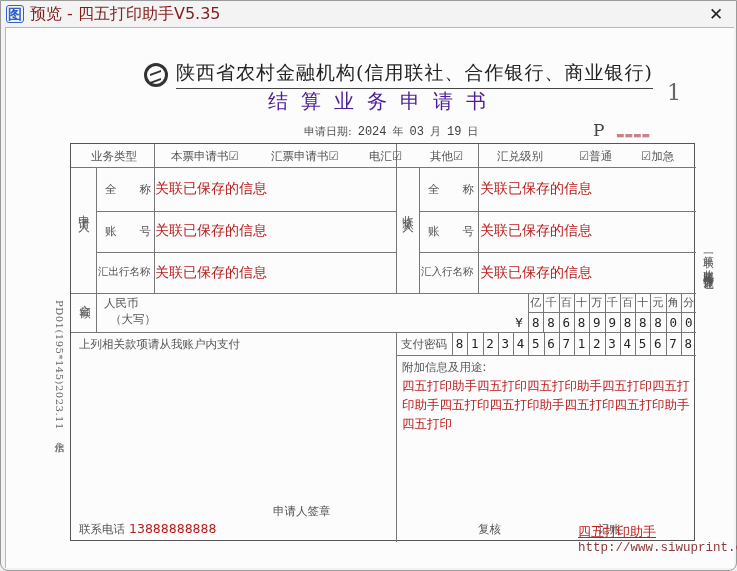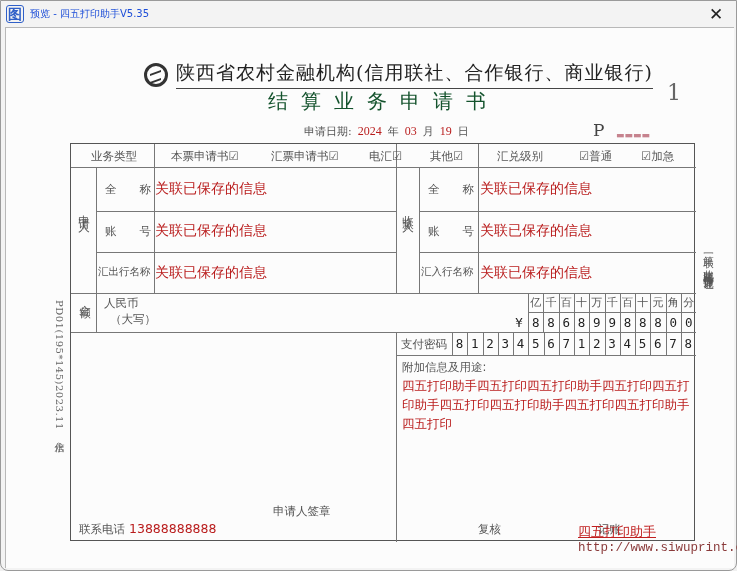--- a/index.html
+++ b/index.html
@@ -1,29 +1,29 @@
 <!DOCTYPE html>
 <html><head>
 <meta charset="utf-8">
 <style>
   * { box-sizing: border-box; margin: 0; padding: 0; }
   body { width: 737px; height: 571px; background: #f0f0f0; font-family: "DejaVu Sans", sans-serif; position: relative; overflow: hidden; }
   .window { position: absolute; left: 0; top: 0; width: 737px; height: 571px; background: #f3f3f3; border: 1px solid #9a9a9a; border-radius: 0 0 8px 8px; }
   .titlebar { position: absolute; left: 0; top: 0; width: 735px; height: 26px; background: #f3f3f3; display: flex; align-items: center; }
   .app-icon { width: 18px; height: 18px; margin-left: 5px; color: #3060c8; font-size: 14px; font-weight: bold; display: flex; align-items: center; justify-content: center; border: 1px solid #3060c8; border-radius: 3px; line-height: 1; }
-  .title-text { margin-left: 6px; font-size: 10px; color: #1d4ed8; }
+  .title-text { margin-left: 6px; font-size: 16px; color: #7f1d1d; }
   .close-btn { position: absolute; right: 10px; top: 3px; width: 20px; height: 20px; font-size: 17px; color: #222; display: flex; align-items: center; justify-content: center; cursor: pointer; }
   .canvas { position: absolute; left: 4px; top: 26px; width: 729px; height: 541px; background: #fcfcfc; border-top: 1px solid #b8b8b8; border-left: 1px solid #b8b8b8; }
   .bank-header { position: absolute; left: 144px; top: 60px; display: flex; align-items: center; }
   .bank-logo { width: 24px; height: 24px; border: 3px solid #333; border-radius: 50%; position: relative; }
   .bank-logo::after { content: ""; position: absolute; left: 3px; top: 6px; width: 11px; height: 6px; border: 2px solid #333; border-left: none; border-right: none; transform: skewY(-20deg); }
   .bank-name { font-family: "DejaVu Serif", serif; font-size: 19px; color: #222; margin-left: 8px; letter-spacing: 1px; border-bottom: 1.5px solid #444; padding-bottom: 2px; }
-  .form-title { position: absolute; left: 268px; top: 88px; font-size: 20px; color: #14532d; letter-spacing: 13px; font-family: "DejaVu Sans", sans-serif; }
+  .form-title { position: absolute; left: 268px; top: 88px; font-size: 20px; color: #4c1d95; letter-spacing: 13px; font-family: "DejaVu Sans", sans-serif; }
   .date-line { position: absolute; left: 304px; top: 124px; font-size: 11px; color: #555; display: flex; gap: 6px; align-items: baseline; }
-  .date-line .val { font-family: Liberation Serif, serif; font-size: 12px; color: #b91c1c; }
+  .date-line .val { font-family: Liberation Mono, monospace; font-size: 12px; color: #404040; }
   .copy-num { position: absolute; left: 667px; top: 80px; font-family: "DejaVu Serif", serif; font-size: 22px; color: #666; }
   .p-mark { position: absolute; left: 593px; top: 120px; font-family: "DejaVu Serif", serif; font-size: 17px; color: #444; }
   .stamp-mark { position: absolute; left: 616px; top: 130px; width: 56px; height: 10px; color: #b05060; font-size: 9px; opacity: 0.7; }
 
   .form { position: absolute; left: 70px; top: 143px; width: 625px; height: 398px; border: 1.5px solid #555; }
   .line-h { position: absolute; height: 1px; background: #777; }
   .line-v { position: absolute; width: 1px; background: #777; }
   .lbl { position: absolute; font-size: 11.5px; color: #555; white-space: nowrap; text-align: right; }
   .val { position: absolute; font-size: 14px; color: #b91c1c; white-space: nowrap; }
   .vert { writing-mode: vertical-rl; text-orientation: upright; letter-spacing: 3px; }
@@ -184,20 +184,21 @@
       <div class="line-v" style="left: 564px; top: 188px; height: 23px;"></div>
       <div class="cell" style="left: 564px; top: 188px; width: 15.25px; height: 23px;">5</div>
       <div class="line-v" style="left: 579.25px; top: 188px; height: 23px;"></div>
       <div class="cell" style="left: 579.25px; top: 188px; width: 15.25px; height: 23px;">6</div>
       <div class="line-v" style="left: 594.5px; top: 188px; height: 23px;"></div>
       <div class="cell" style="left: 594.5px; top: 188px; width: 15.25px; height: 23px;">7</div>
       <div class="line-v" style="left: 609.75px; top: 188px; height: 23px;"></div>
       <div class="cell" style="left: 609.75px; top: 188px; width: 15.25px; height: 23px;">8</div>
     </div>
 
+  <div class="lbl" style="left:8px;top:193px;">上列相关款项请从我账户内支付</div>
 
   <div class="lbl" style="left:331px;top:216px;">附加信息及用途:</div>
   <div class="val" style="left:331px;top:234px;font-size:12.5px;">四五打印助手四五打印四五打印助手四五打印四五打</div>
   <div class="val" style="left:331px;top:253px;font-size:12.5px;">印助手四五打印四五打印助手四五打印四五打印助手</div>
   <div class="val" style="left:331px;top:272px;font-size:12.5px;">四五打印</div>
 
   <div class="lbl" style="left:8px;top:378px;">联系电话</div>
   <div class="val" style="left:58px;top:377px;font-size:12.5px;">13888888888</div>
   <div class="lbl" style="left:166px;top:360px;margin-left:36px;">申请人签章</div>
   <div class="lbl" style="left:407px;top:378px;">复核</div>

